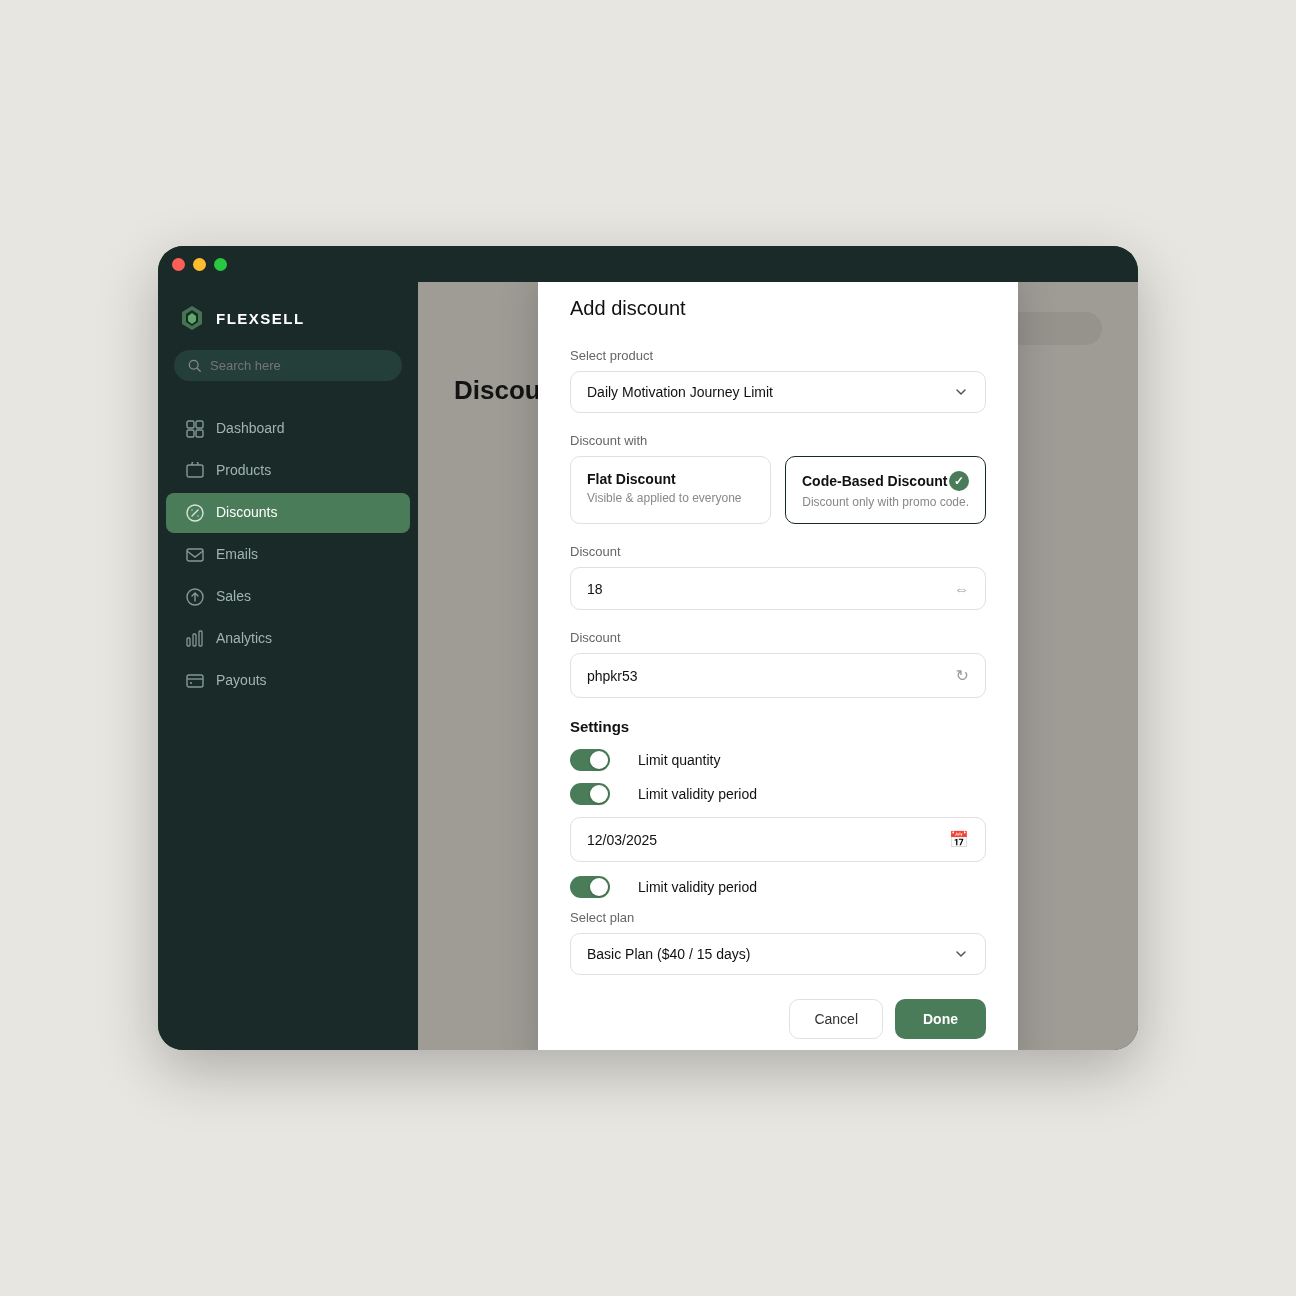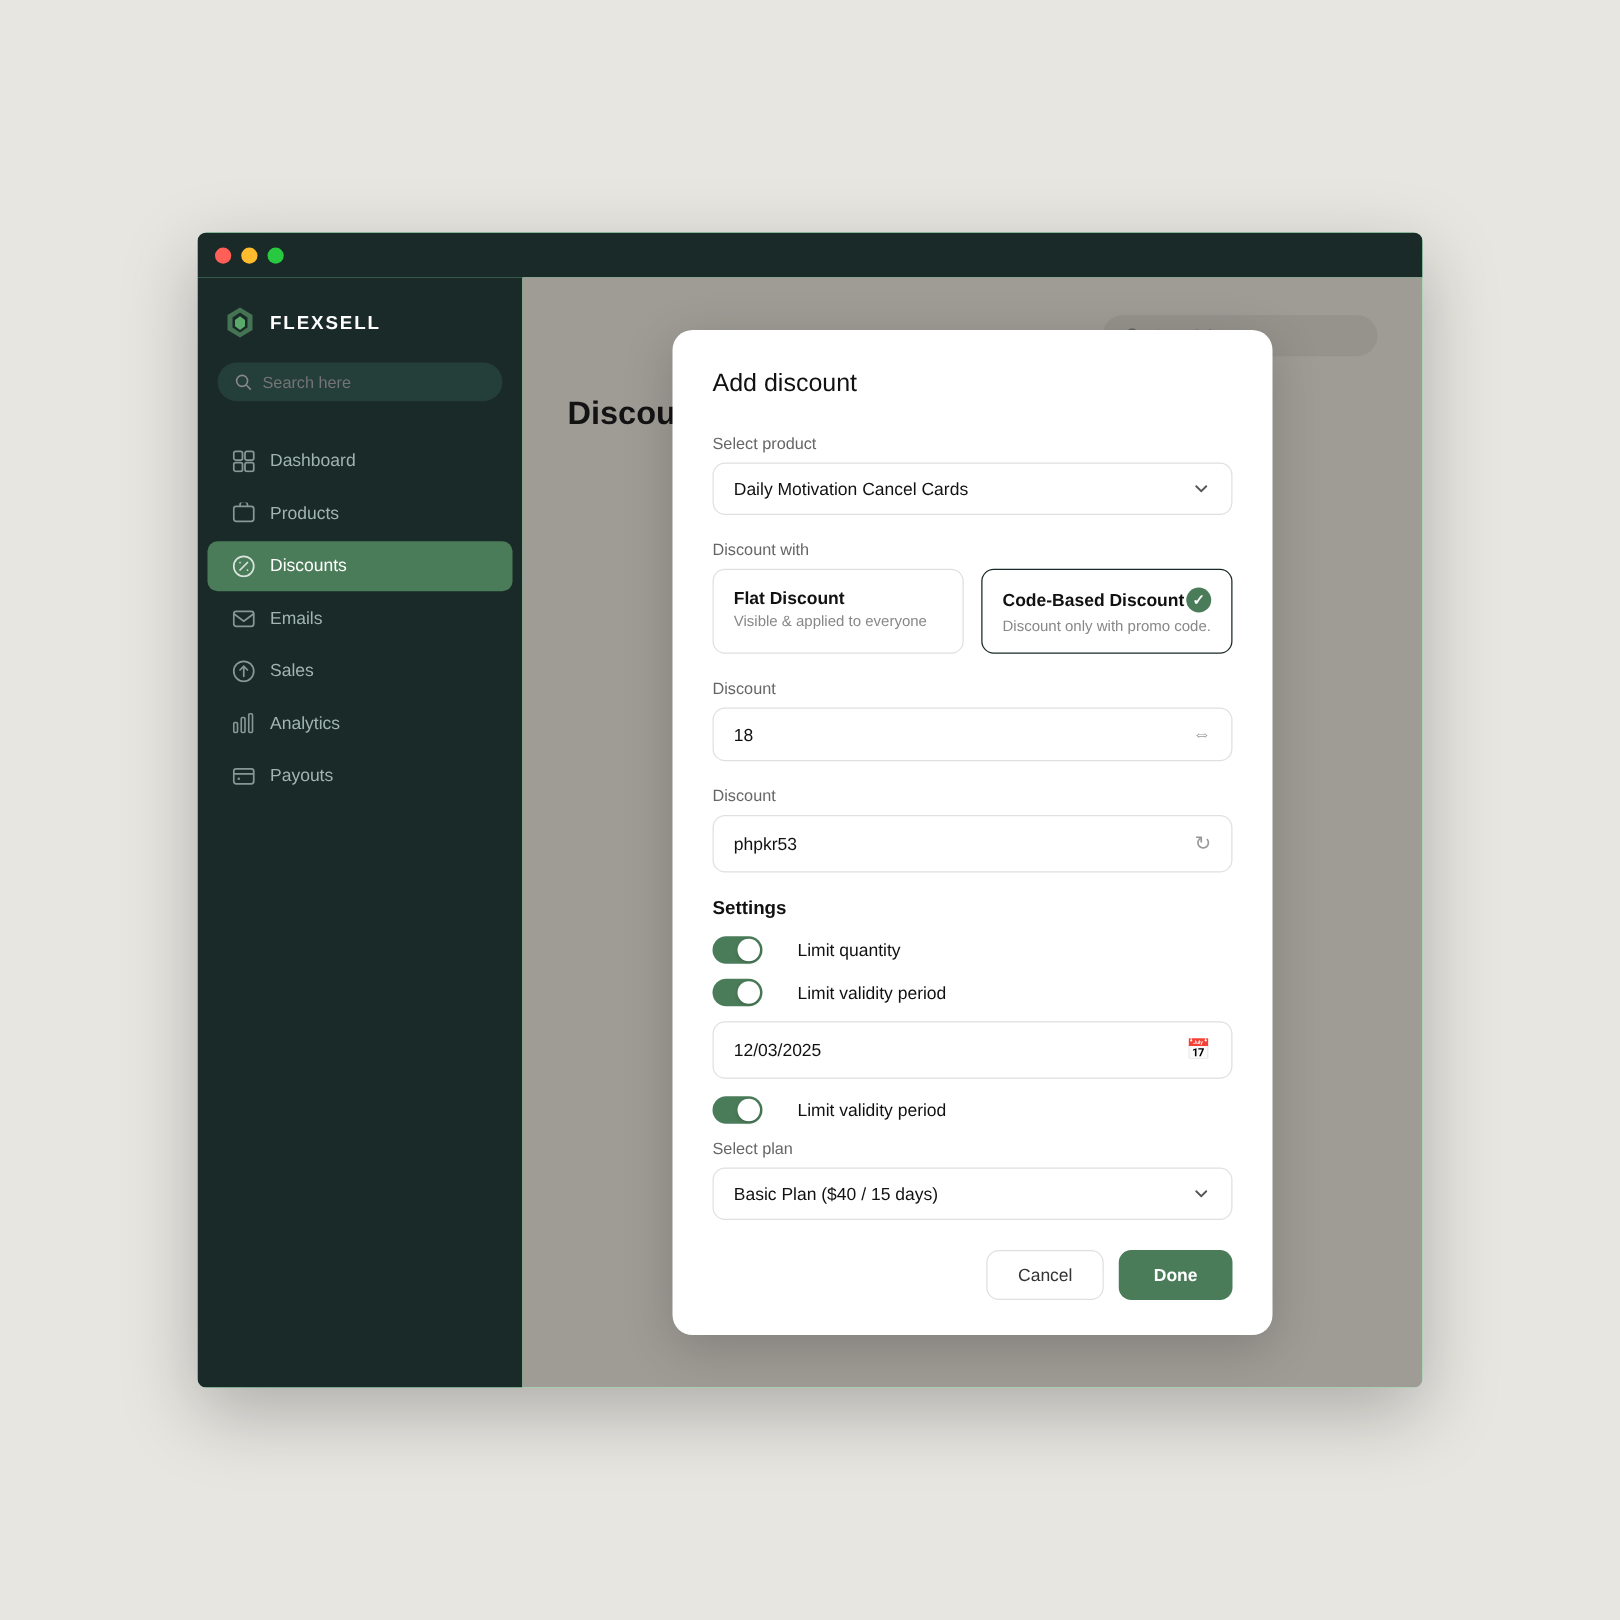--- a/index.html
+++ b/index.html
@@ -6,23 +6,23 @@
     body {
       background: #e8e6e1;
       display: flex;
       align-items: center;
       justify-content: center;
       min-height: 100vh;
       font-family: -apple-system, BlinkMacSystemFont, 'Segoe UI', sans-serif;
     }
     .window {
       width: 980px;
-      height: 924px;
-      background: #86efac;
-      border-radius: 7px;
+      height: 804px;
+      background: #14532d;
+      border-radius: 25px;
       box-shadow: 0 20px 60px rgba(0,0,0,0.25);
       overflow: hidden;
       position: relative;
     }
     .titlebar {
       height: 36px;
       background: #1a2a28;
       display: flex;
       align-items: center;
       padding: 0 14px;
@@ -178,20 +178,21 @@
     .discount-type-card {
       flex: 1;
       border: 1.5px solid #e0e0e0;
       border-radius: 10px;
       padding: 14px 16px;
       cursor: pointer;
     }
     .discount-type-card.selected {
       border-color: #1a2a28;
       background: #fff;
+      text-align: right;
     }
     .discount-type-card .card-title {
       font-size: 14px;
       font-weight: 600;
       color: #111;
       display: flex;
       align-items: center;
       justify-content: space-between;
     }
     .discount-type-card .card-desc {
@@ -415,21 +416,21 @@
 
       <div class="page-title">Discounts</div>
 
       <div class="modal-overlay">
         <div class="modal">
           <div class="modal-title">Add discount</div>
 
           <div class="form-group">
             <label class="form-label">Select product</label>
             <div class="select-field">
-              <span>Daily Motivation Cancel Cards</span>
+              <span>Daily Motivation Journey Limit</span>
               <svg width="16" height="16" viewBox="0 0 16 16" fill="none">
                 <path d="M4 6l4 4 4-4" stroke="#555" stroke-width="1.5" stroke-linecap="round"></path>
               </svg>
             </div>
           </div>
 
           <div class="form-group">
             <label class="form-label">Discount with</label>
             <div class="discount-type-row">
 

